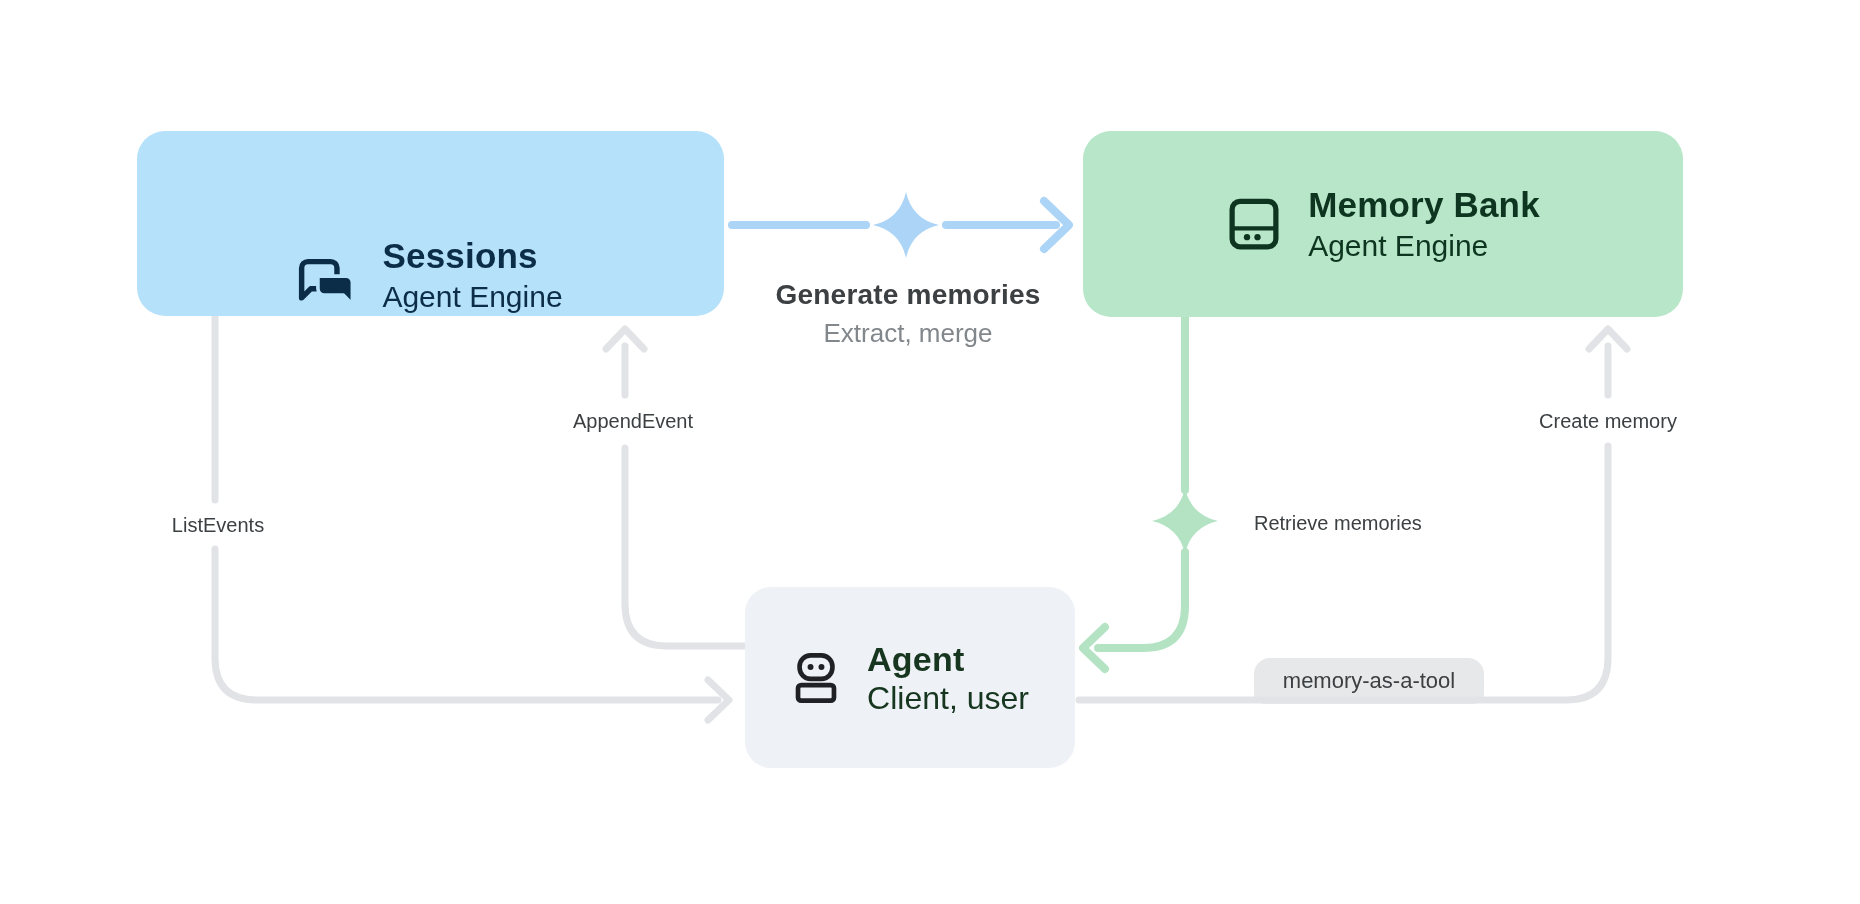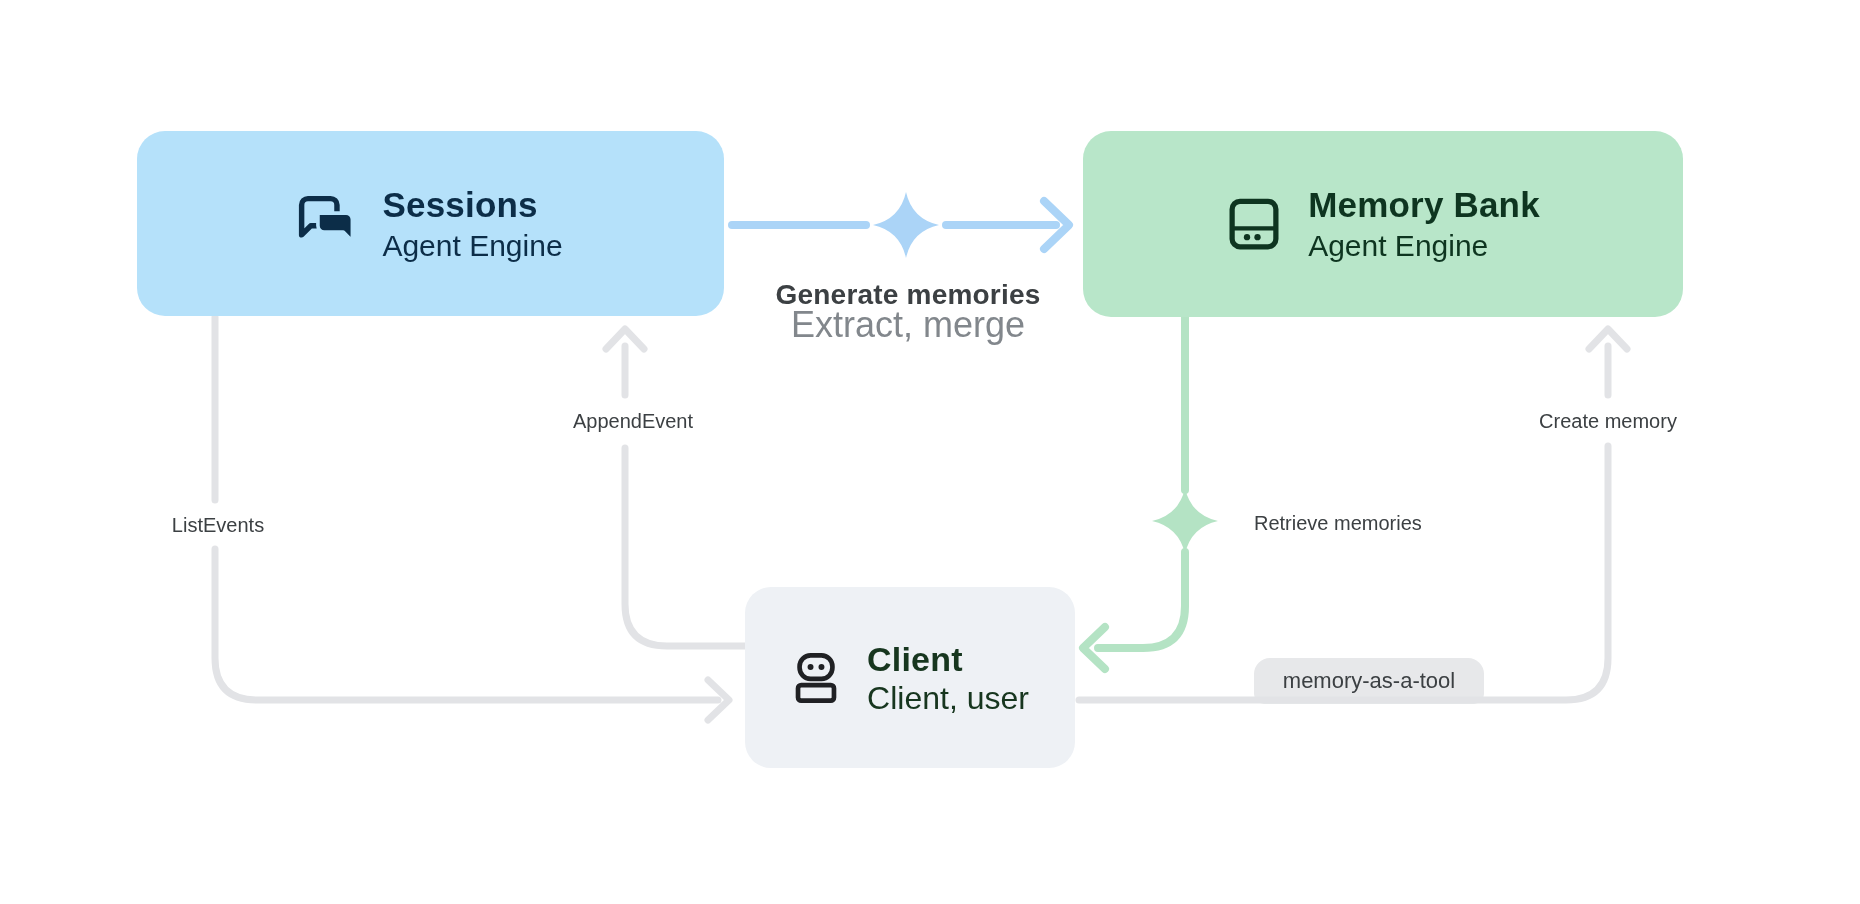--- a/index.html
+++ b/index.html
@@ -7,21 +7,21 @@
   .canvas{position:relative;width:1860px;height:904px;background:#ffffff;overflow:hidden;}
 
   
   .node{position:absolute;display:flex;align-items:center;justify-content:center;gap:26px;box-sizing:border-box;}
   .node .nicon{flex:0 0 auto;display:flex;align-items:center;justify-content:center;}
   .node .ntext{display:flex;flex-direction:column;justify-content:center;}
   .ntitle{font-weight:700;letter-spacing:.2px;}
   .nsub{font-weight:400;}
 
   .node.sessions{left:137px;top:131px;width:587px;height:185px;border-radius:28px;
-    background:var(--color-sessions-fill,#b5e1fa);color:var(--color-sessions-ink,#0c2d48);}
+    background:var(--color-sessions-fill,#b5e1fa);color:var(--color-sessions-ink,#0c2d48);align-items:flex-end;}
   .node.sessions .ntitle{font-size:35px;line-height:44px;}
   .node.sessions .nsub{font-size:30px;line-height:38px;}
 
   .node.memory{left:1083px;top:131px;width:600px;height:186px;border-radius:28px;
     background:var(--color-memory-fill,#b8e6c9);color:var(--color-memory-ink,#0e3520);}
   .node.memory .ntitle{font-size:35px;line-height:44px;}
   .node.memory .nsub{font-size:30px;line-height:38px;}
 
   .node.agent{left:745px;top:587px;width:330px;height:181px;border-radius:26px;
     background:var(--color-agent-fill,#eef1f5);color:var(--color-agent-ink,#17361f);}
@@ -35,21 +35,21 @@
   .stroke-blue{stroke:var(--color-blue-accent,#abd4f7);stroke-width:8;fill:none;stroke-linecap:round;stroke-linejoin:round;}
   .stroke-green{stroke:var(--color-green-accent,#b4e3c4);stroke-width:8;fill:none;stroke-linecap:round;stroke-linejoin:round;}
   .fill-blue{fill:var(--color-blue-accent,#abd4f7);stroke:none;}
   .fill-green{fill:var(--color-green-accent,#b4e3c4);stroke:none;}
 
   
   .elabel{position:absolute;white-space:nowrap;z-index:3;color:var(--color-label-text,#3c4043);}
   .elabel.centered{transform:translate(-50%,-50%);}
   .elabel.vcentered{transform:translateY(-50%);margin-left:26px;}
   .lbl-main{font-size:28px;font-weight:700;letter-spacing:.2px;margin-top:7px;}
-  .lbl-sub{font-size:36px;font-weight:400;color:var(--color-sublabel-text,#82878c);}
+  .lbl-sub{font-size:26px;font-weight:400;color:var(--color-sublabel-text,#82878c);margin-top:8px;}
   .lbl-api{font-size:20px;font-weight:400;}
 
   
   .badge{position:absolute;left:1254px;top:658px;width:230px;height:46px;z-index:1;
     background:var(--color-badge-bg,#e7e8ea);border-radius:16px 16px 10px 10px;
     display:flex;align-items:center;justify-content:center;}
   .badge span{font-size:22px;color:var(--color-label-text,#3c4043);}
 
   .nodes-layer{position:absolute;left:0;top:0;width:100%;height:100%;z-index:2;pointer-events:none;}
   .nodes-layer .node{pointer-events:auto;}
@@ -121,21 +121,21 @@
     <div class="node agent">
       <span class="nicon">
         <svg width="50" height="58" viewBox="0 0 64 64" aria-hidden="true">
           <rect x="11" y="3" width="42" height="30" rx="14" fill="none" stroke="currentColor" stroke-width="6"></rect>
           <circle cx="25" cy="18" r="3.8" fill="currentColor"></circle>
           <circle cx="39" cy="18" r="3.8" fill="currentColor"></circle>
           <rect x="9" y="41" width="46" height="20" rx="4" fill="none" stroke="currentColor" stroke-width="6"></rect>
         </svg>
       </span>
       <div class="ntext">
-        <div class="ntitle">Client</div>
+        <div class="ntitle">Agent</div>
         <div class="nsub">Client, user</div>
       </div>
     </div>
   </div>
 
   <div class="elabel centered lbl-main" style="left:908px;top:288px;">Generate memories</div>
   <div class="elabel centered lbl-sub" style="left:908px;top:325px;">Extract, merge</div>
   <div class="elabel centered lbl-api" style="left:633px;top:421px;">AppendEvent</div>
   <div class="elabel centered lbl-api" style="left:218px;top:525px;">ListEvents</div>
   <div class="elabel centered lbl-api" style="left:1608px;top:421px;">Create memory</div>

